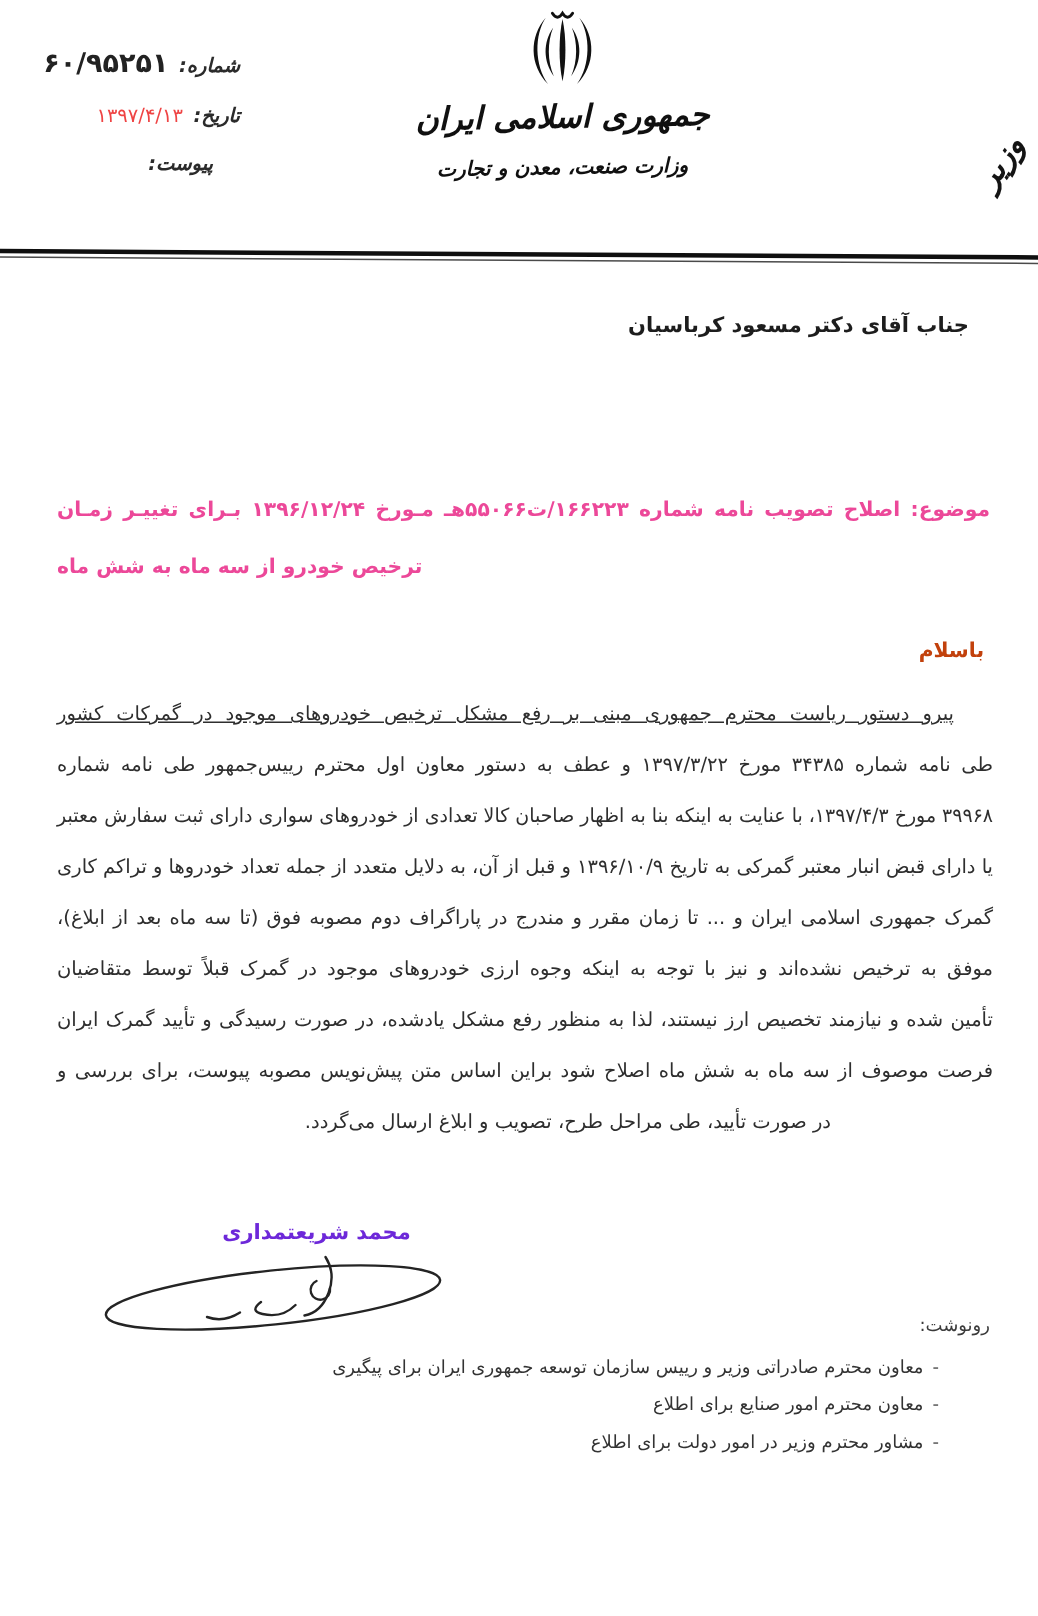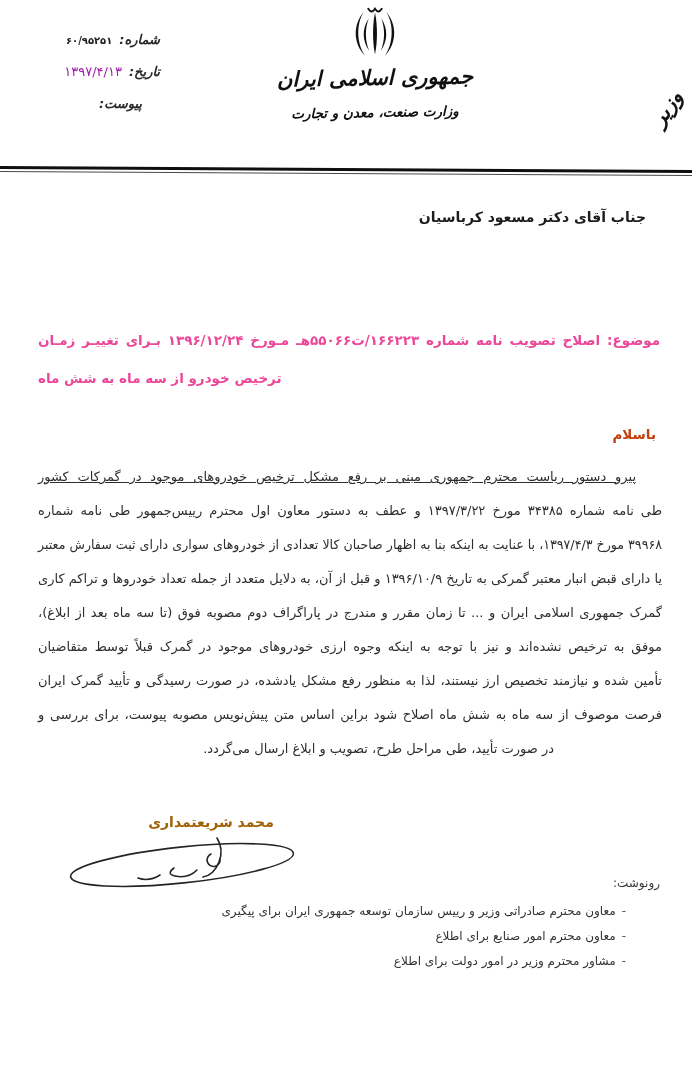--- a/index.html
+++ b/index.html
@@ -13,22 +13,22 @@
     color:#222;
   }
   
   .meta{
     position:absolute;top:32px;left:10px;width:150px;
     direction:rtl;
   }
   .meta-row{display:flex;direction:rtl;align-items:baseline;gap:7px;margin-bottom:17px;}
   .meta-row.attach{padding-right:18px;}
   .mlabel{font-size:13px;font-weight:bold;font-style:italic;color:#2b2b2b;white-space:nowrap;}
-  .mval{font-size:10px;font-weight:bold;color:#222;white-space:nowrap;direction:ltr;}
-  .mval.stamp{color:#a21caf;font-weight:normal;letter-spacing:2px;font-size:13px;}
+  .mval{font-size:18px;font-weight:bold;color:#222;white-space:nowrap;direction:ltr;}
+  .mval.stamp{color:#ef4444;font-weight:normal;letter-spacing:2px;font-size:13px;}
   .center-head{
     position:absolute;top:0;left:230px;width:290px;
     text-align:center;direction:rtl;
   }
   .emblem{display:block;margin:4px auto 0 auto;}
   .org1{font-size:21px;font-weight:bold;font-style:italic;color:#101010;margin-top:8px;transform:rotate(-1deg);}
   .org2{font-size:13.5px;font-weight:bold;font-style:italic;color:#101010;margin-top:14px;transform:rotate(-1deg);}
   .side-title{
     position:absolute;top:96px;right:6px;
     font-size:21px;font-weight:bold;font-style:italic;color:#141414;
@@ -42,21 +42,21 @@
   .block{position:absolute;direction:rtl;}
   .recipient{top:199px;right:46px;text-align:right;font-weight:bold;font-size:14px;line-height:37px;color:#1d1d1d;}
   .subject{top:321px;right:32px;left:38px;font-weight:bold;font-size:13.5px;line-height:38px;color:#ec4899;}
   .subject .s2{text-align:left;padding-right:72px;}
   .salutation{top:426px;right:36px;font-weight:bold;font-size:13.5px;color:#c2410c;}
   .body-par{top:460px;right:30px;left:38px;font-size:13px;line-height:34px;color:#2e2e2e;text-align:right;}
   .jline{white-space:nowrap;overflow:visible;}
   .indent1{padding-right:26px;text-decoration:underline;}
   .lastline{padding-right:108px;}
   
-  .sig-name{top:814px;left:126px;width:170px;text-align:center;font-weight:bold;font-size:14px;color:#a16207;}
+  .sig-name{top:814px;left:126px;width:170px;text-align:center;font-weight:bold;font-size:14px;color:#6d28d9;}
   .sig-scribble{position:absolute;top:828px;left:64px;}
   
   .cc{top:871px;right:32px;left:60px;font-size:12px;line-height:25px;color:#333;text-align:right;}
   .cc .cc-label{margin-bottom:3px;color:#3a3a3a;}
   .cc .cc-item{padding-right:34px;white-space:nowrap;}
   .cc .dash{margin-left:6px;color:#555;}
 </style>
 </head>
 <body>
 

